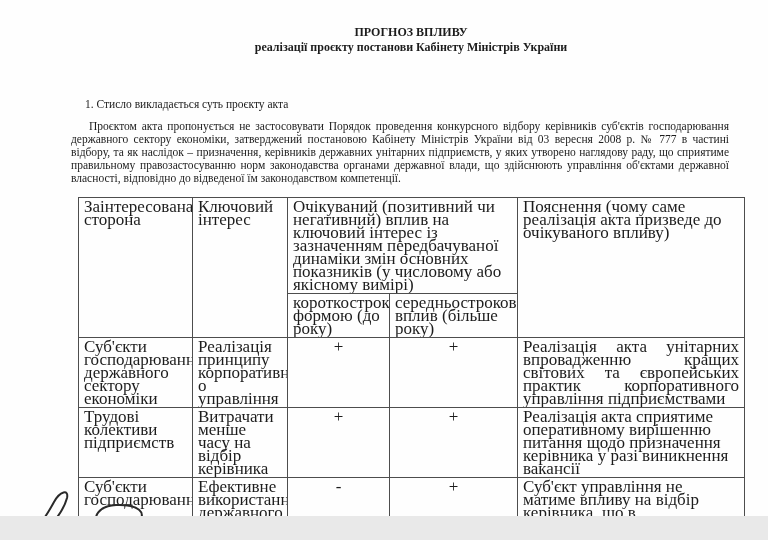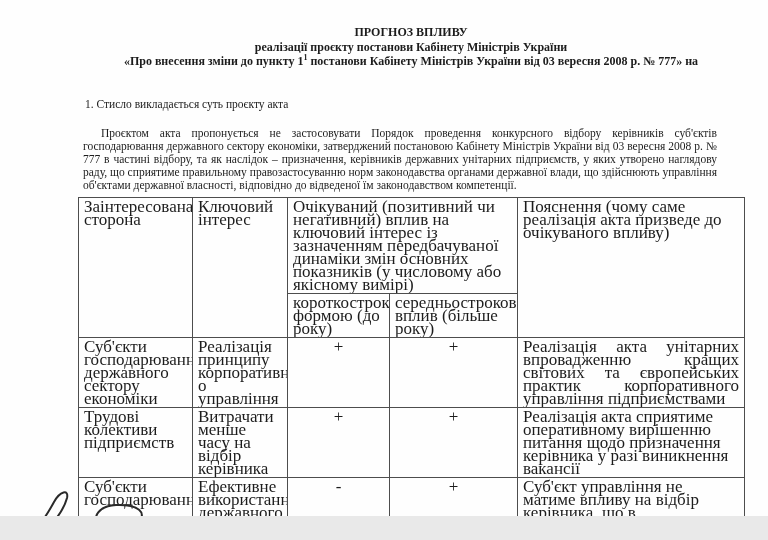--- a/index.html
+++ b/index.html
@@ -16,21 +16,21 @@
     position:absolute;top:25px;left:78px;width:666px;
     text-align:center;font-weight:bold;
     font-size:12px;line-height:14.5px;
   }
   .title-block sup{font-size:8px;line-height:0;}
   .sec-body{
     position:absolute;top:98px;left:67px;width:666px;
     font-size:11.5px;line-height:13px;
   }
   .sec-heading{margin:0 0 9px 0;text-indent:18px;}
-  .sec-par{margin:16px;text-indent:18px;text-align:justify;}
+  .sec-par{margin:4px;text-indent:18px;text-align:justify;}
   .sec-item2{margin:1px 0 0 0;text-indent:18px;}
   table.impact-table{
     position:absolute;top:197px;left:78px;
     width:666px;table-layout:fixed;
     border-collapse:collapse;
     font-size:17px;line-height:13px;
   }
   .impact-table td{
     border:1px solid #4d4d4d;
     vertical-align:top;
@@ -49,21 +49,20 @@
   .scan-line{position:absolute;left:0;top:0;}
 </style>
 </head>
 <body>
 
 <div class="doc">
 
   <div class="title-block">
     <div>ПРОГНОЗ ВПЛИВУ</div>
     <div>реалізації проєкту постанови Кабінету Міністрів України</div>
-    <div><span>«Про внесення зміни до пункту 1</span><sup>1</sup><span> постанови Кабінету Міністрів України від 03 вересня 2008 р. № 777» на</span></div>
   </div>
 
   <div class="sec-body">
     <p class="sec-heading">1. Стисло викладається суть проєкту акта</p>
     <p class="sec-par">Проєктом акта пропонується не застосовувати Порядок проведення конкурсного відбору керівників суб'єктів господарювання державного сектору економіки, затверджений постановою Кабінету Міністрів України від 03 вересня 2008 р. № 777 в частині відбору, та як наслідок – призначення, керівників державних унітарних підприємств, у яких утворено наглядову раду, що сприятиме правильному правозастосуванню норм законодавства органами державної влади, що здійснюють управління об'єктами державної власності, відповідно до відведеної їм законодавством компетенції.</p>
   </div>
 
   <table class="impact-table">
     <colgroup>
       <col style="width:114px">

